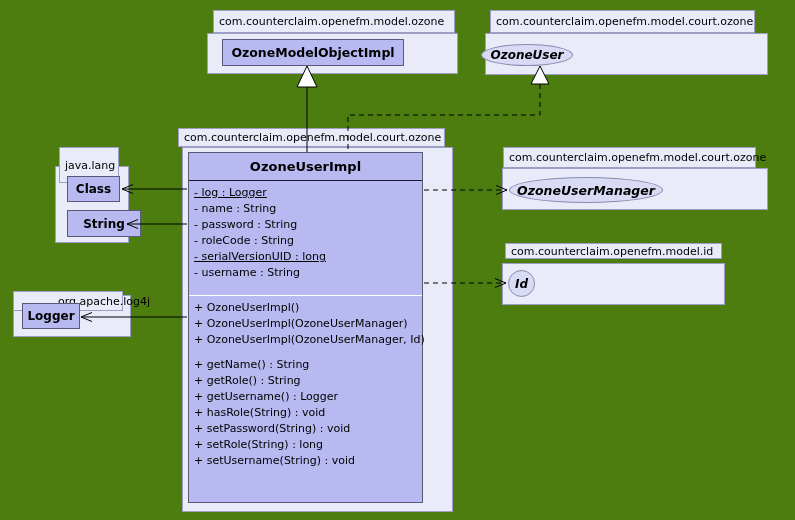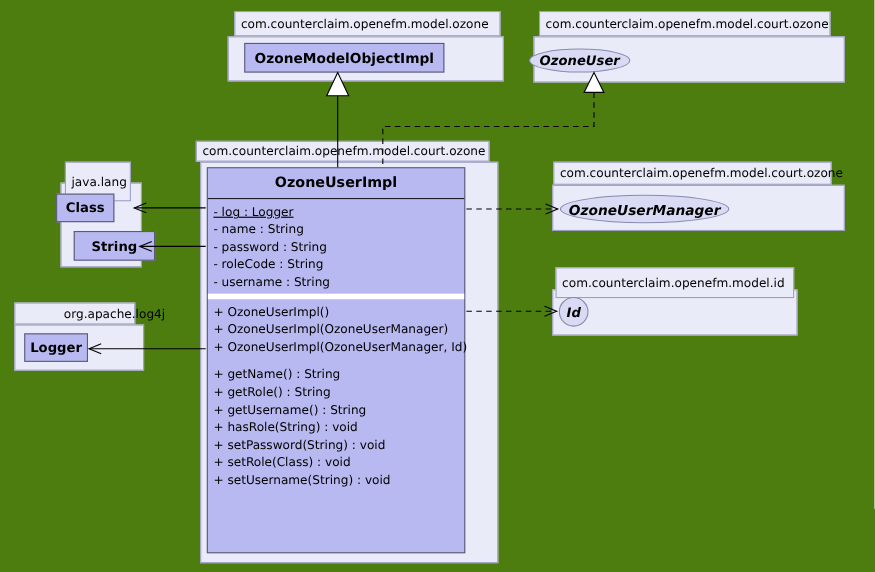--- a/index.html
+++ b/index.html
@@ -30,21 +30,21 @@
   .main-cls {
     position:absolute; left:188px; top:152px; width:235px; height:351px;
     background:#b8b9f0; border:1px solid #5a5a78; box-sizing:border-box;
   }
   .cls-title {
     height:27px; border-bottom:1px solid #1c1c2a;
     display:flex; align-items:center; justify-content:center;
     font-weight:bold; font-size:13px;
   }
   .compartment { padding:4px 0 2px 0; }
-  .compartment.fields { border-bottom:5px solid #ffffff; padding-bottom:2px; }
+  .compartment.fields { border-bottom:1px solid #ffffff; padding-bottom:14px; }
   .member {
     height:16px; line-height:16px; font-size:11px; padding-left:5px;
     white-space:nowrap;
   }
   .member.static-m { text-decoration:underline; }
   .gap { height:9px; }
   svg.wires { position:absolute; left:0; top:0; z-index:5; pointer-events:none; }
 </style>
 </head>
 <body>
@@ -64,76 +64,77 @@
     <span>com.counterclaim.openefm.model.court.ozone</span>
   </div>
   <div class="iface" style="left:481px; top:44px; width:92px; height:22px;">
     <span>OzoneUser</span>
   </div>
 
   <div class="pkg-body" style="left:55px; top:166px; width:74px; height:77px;"></div>
   <div class="pkg-tab" style="left:59px; top:147px; width:60px; height:36px;">
     <span>java.lang</span>
   </div>
-  <div class="cls" style="left:51px; top:176px; width:53px; height:26px;">
+  <div class="cls" style="left:67px; top:176px; width:53px; height:26px;">
     <span>Class</span>
   </div>
   <div class="cls" style="left:67px; top:210px; width:74px; height:27px;">
     <span>String</span>
   </div>
 
   <div class="pkg-body" style="left:13px; top:295px; width:118px; height:42px;"></div>
-  <div class="pkg-tab" style="left:13px; top:275px; width:110px; height:20px;padding-left:44px;">
+  <div class="pkg-tab" style="left:13px; top:291px; width:110px; height:20px;padding-left:44px;">
     <span>org.apache.log4j</span>
   </div>
   <div class="cls" style="left:22px; top:303px; width:58px; height:26px;">
     <span>Logger</span>
   </div>
 
   <div class="pkg-body" style="left:502px; top:168px; width:266px; height:42px;"></div>
   <div class="pkg-tab" style="left:503px; top:147px; width:253px; height:21px;">
     <span>com.counterclaim.openefm.model.court.ozone</span>
   </div>
   <div class="iface" style="left:509px; top:177px; width:154px; height:26px; font-size:12.5px;">
     <span>OzoneUserManager</span>
   </div>
 
   <div class="pkg-body" style="left:502px; top:263px; width:223px; height:42px;"></div>
-  <div class="pkg-tab" style="left:505px; top:243px; width:217px; height:28px;">
+  <div class="pkg-tab" style="left:505px; top:243px; width:217px; height:16px;">
     <span>com.counterclaim.openefm.model.id</span>
   </div>
   <div class="iface" style="left:508px; top:270px; width:27px; height:27px;">
     <span>Id</span>
   </div>
 
   <div class="pkg-body" style="left:182px; top:147px; width:271px; height:365px;"></div>
   <div class="pkg-tab" style="left:178px; top:128px; width:267px; height:19px;">
     <span>com.counterclaim.openefm.model.court.ozone</span>
   </div>
 
   <div class="main-cls">
     <div class="cls-title">OzoneUserImpl</div>
     <div class="compartment fields">
       <div class="member static-m">- log : Logger</div>
       <div class="member">- name : String</div>
       <div class="member">- password : String</div>
       <div class="member">- roleCode : String</div>
+      <div class="member static-m">- serialVersionUID : long</div>
       <div class="member">- username : String</div>
     </div>
     <div class="compartment ops">
       <div class="member">+ OzoneUserImpl()</div>
       <div class="member">+ OzoneUserImpl(OzoneUserManager)</div>
       <div class="member">+ OzoneUserImpl(OzoneUserManager, Id)</div>
       <div class="gap"></div>
       <div class="member">+ getName() : String</div>
       <div class="member">+ getRole() : String</div>
-      <div class="member">+ getUsername() : String</div>
+      <div class="member">+ getUsername() : Logger</div>
       <div class="member">+ hasRole(String) : void</div>
       <div class="member">+ setPassword(String) : void</div>
-      <div class="member">+ setRole(Class) : void</div>
+      <div class="member">+ setRole(String) : long</div>
       <div class="member">+ setUsername(String) : void</div>
     </div>
   </div>
 
   <svg class="wires" width="795" height="520" viewBox="0 0 795 520">
 
     <g>
       <line x1="307" y1="87" x2="307" y2="152" stroke="#000" stroke-width="1"></line>
       <polygon points="307,66 297,87 317,87" fill="#ffffff" stroke="#000" stroke-width="1"></polygon>
     </g>

